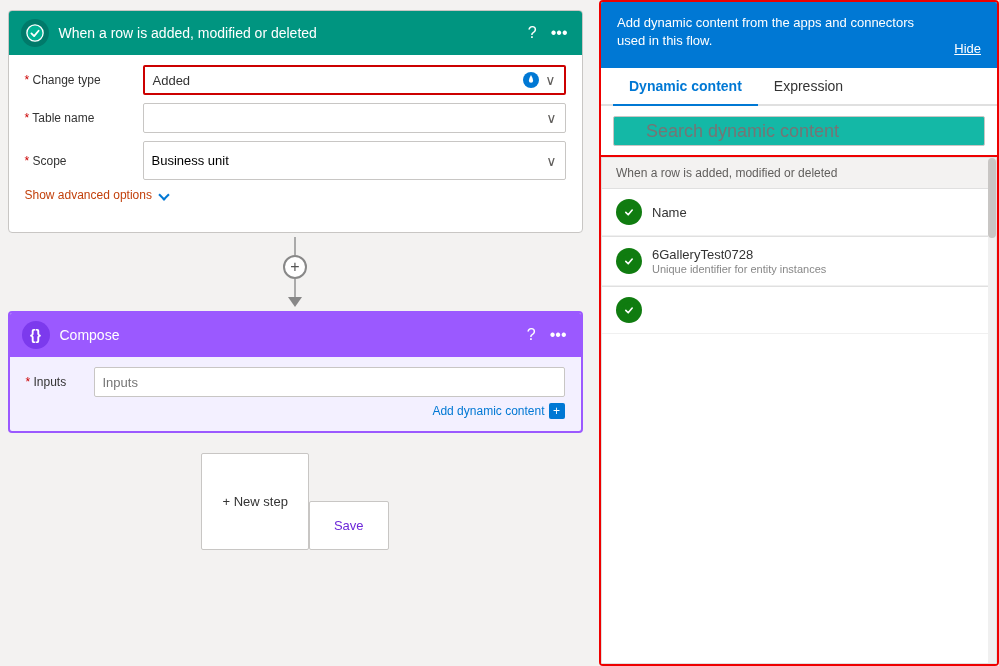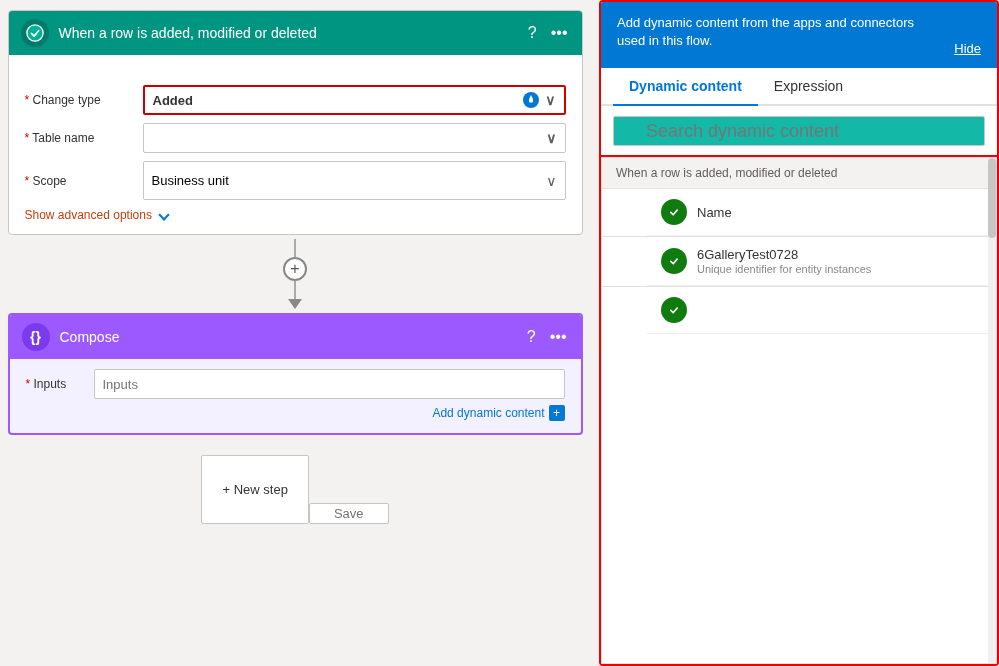--- a/index.html
+++ b/index.html
@@ -71,22 +71,21 @@
       cursor: pointer;
       font-size: 16px;
       background: none;
       border: none;
       padding: 2px;
       display: flex;
       align-items: center;
     }
 
     .trigger-body {
-      padding: 10px 16px 12px;
-      margin-top: 20px;
+      padding: 10px 16px 30px;
     }
     .form-row {
       display: flex;
       align-items: center;
       margin-bottom: 8px;
       gap: 8px;
     }
     .form-label {
       width: 110px;
       font-size: 12px;
@@ -97,21 +96,20 @@
       flex: 1;
       height: 30px;
       border: 1px solid #c8c6c4;
       border-radius: 2px;
       padding: 4px 8px;
       font-size: 13px;
       display: flex;
       align-items: center;
       background: white;
       position: relative;
-      font-weight: bold;
     }
     .form-control.highlighted {
       border: 2px solid #c00;
       border-radius: 2px;
     }
     .change-type-value {
       font-size: 13px;
       color: #333;
       flex: 1;
     }
@@ -277,27 +275,27 @@
     .btn-new-step {
       padding: 8px 20px;
       border: 1px solid #c8c6c4;
       background: white;
       border-radius: 2px;
       font-size: 13px;
       cursor: pointer;
       color: #333;
     }
     .btn-save {
-      padding: 2px 24px;
+      padding: 16px 24px;
       border: 1px solid #c8c6c4;
       background: white;
       border-radius: 2px;
       font-size: 13px;
       cursor: pointer;
-      color: #737373;
+      color: #6d28d9;
       margin-top: 48px;
     }
 
     
     .dynamic-panel {
       position: absolute;
       right: 0; top: 0;
       width: 400px;
       height: 666px;
       display: flex;
@@ -387,21 +385,20 @@
       color: #605e5c;
       border-bottom: 1px solid #e0e0e0;
     }
     .content-item {
       display: flex;
       align-items: center;
       padding: 10px 14px;
       border-bottom: 1px solid #f0f0f0;
       cursor: pointer;
       gap: 10px;
-      margin-left: 45px;
     }
     .item-icon {
       width: 26px;
       height: 26px;
       background: #107c10;
       border-radius: 50%;
       display: flex;
       align-items: center;
       justify-content: center;
       flex-shrink: 0;

